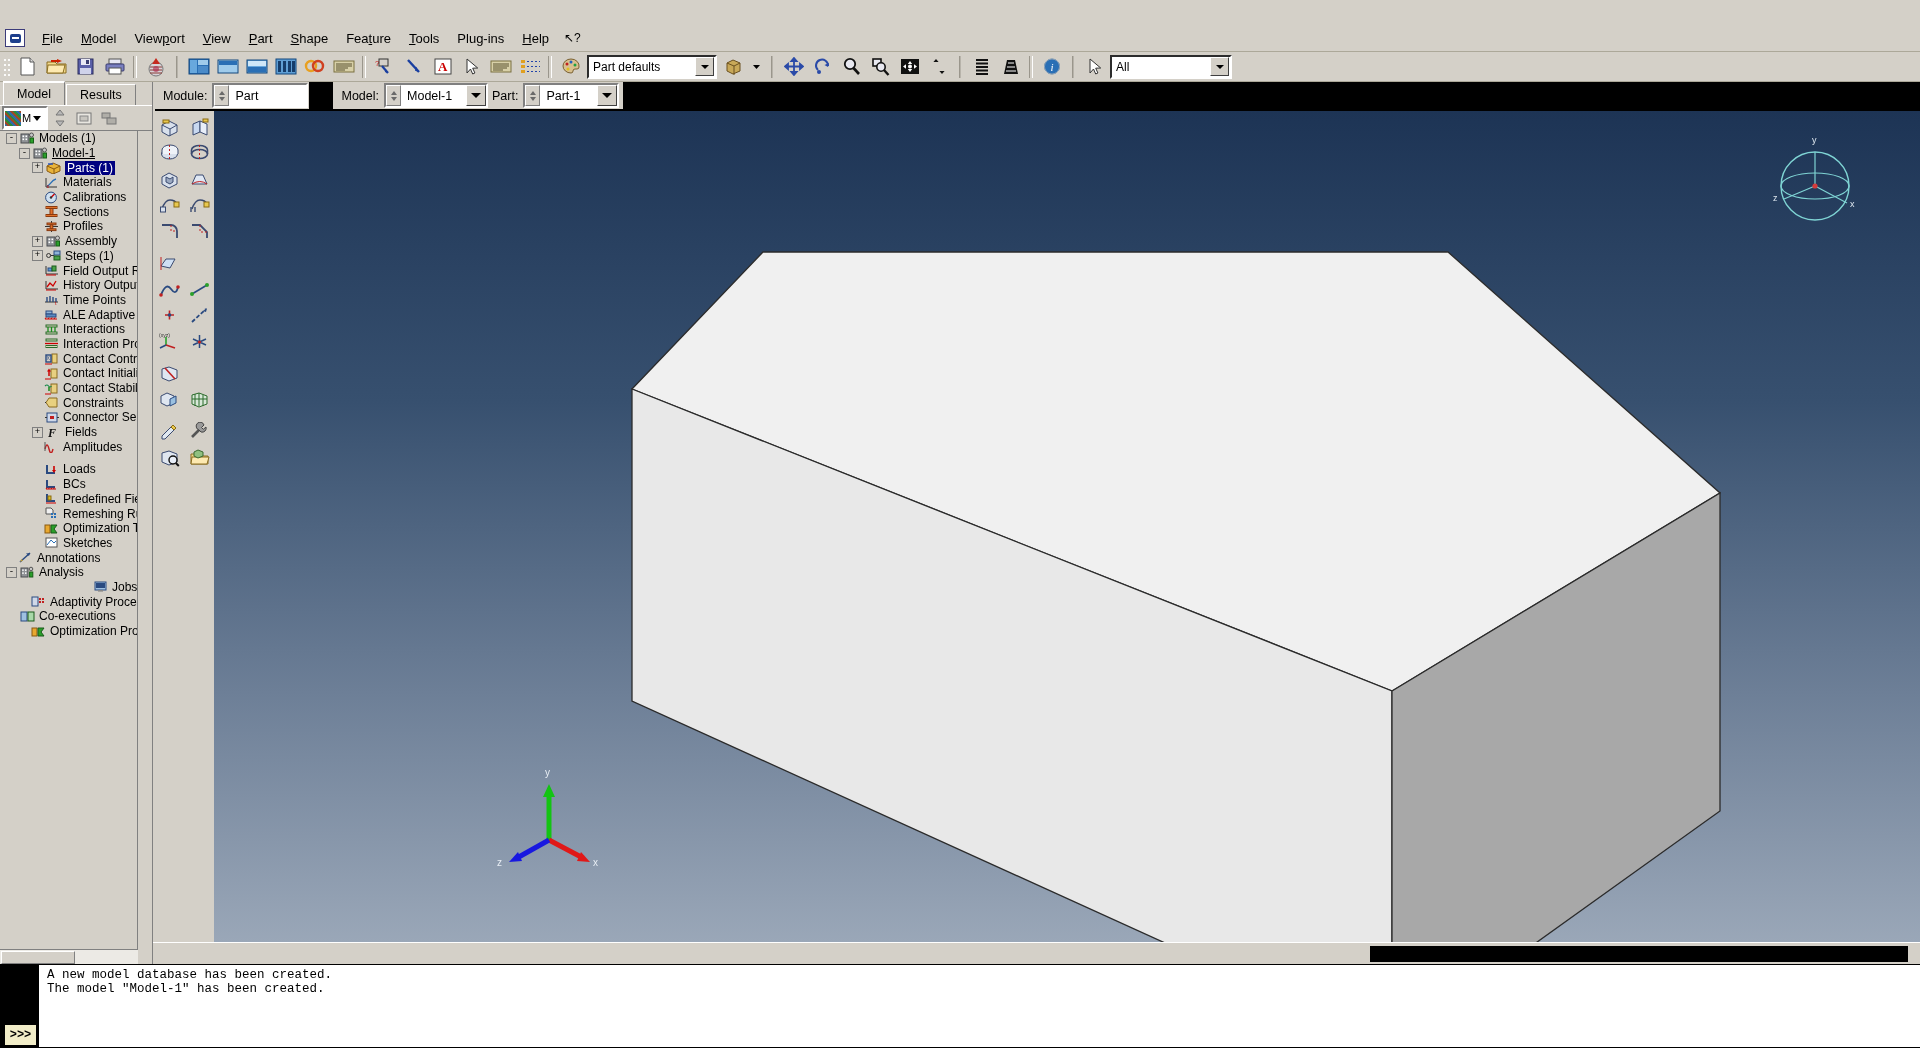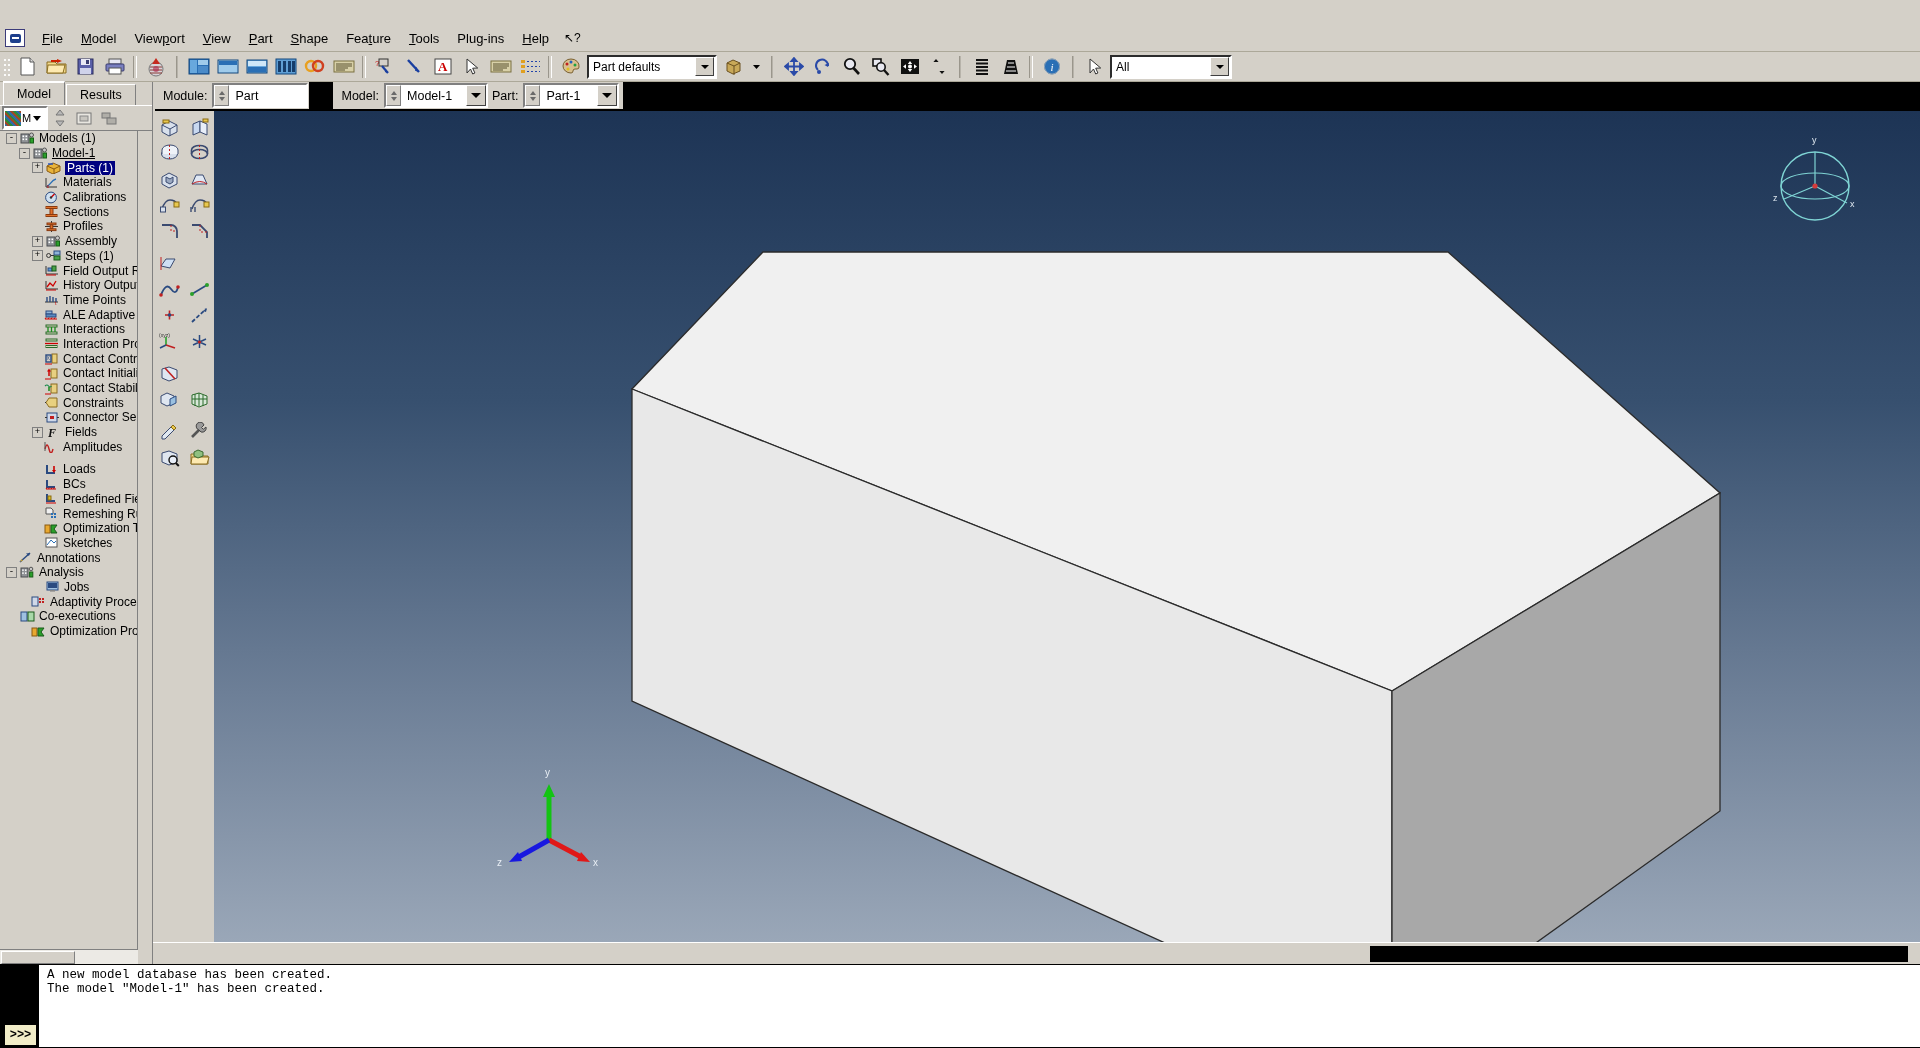--- a/index.html
+++ b/index.html
@@ -933,21 +933,21 @@
                   <rect x="5" y="3.4" width="1.5" height="1.5"></rect>
                   <rect x="2.2" y="6.4" width="1.5" height="1.5"></rect>
                   <rect x="5" y="6.4" width="1.5" height="1.5"></rect>
                 </g>
                 <circle cx="11" cy="3" r="1.8" fill="#c8c8c8" stroke="#555"></circle>
                 <rect x="9.6" y="6" width="3.2" height="5" fill="#2aa02a" stroke="#175d17"></rect>
               </svg>
             </span>
             <span class="lbl">Analysis</span>
           </div>
-          <div class="tnode" style="padding-left: 33px;">
+          <div class="tnode" style="padding-left: 33px; margin-left: 48px;">
             <span class="nogap"></span>
             <span class="ic">
               <svg width="15" height="13" viewBox="0 0 15 13">
                 <rect x="2" y="2" width="11" height="8" fill="#9fc0e0" stroke="#2a4a80"></rect>
                 <rect x="3" y="3" width="9" height="5" fill="#2a4a80"></rect>
                 <rect x="5" y="10" width="5" height="1.6" fill="#888"></rect>
               </svg>
             </span>
             <span class="lbl">Jobs</span>
           </div>

